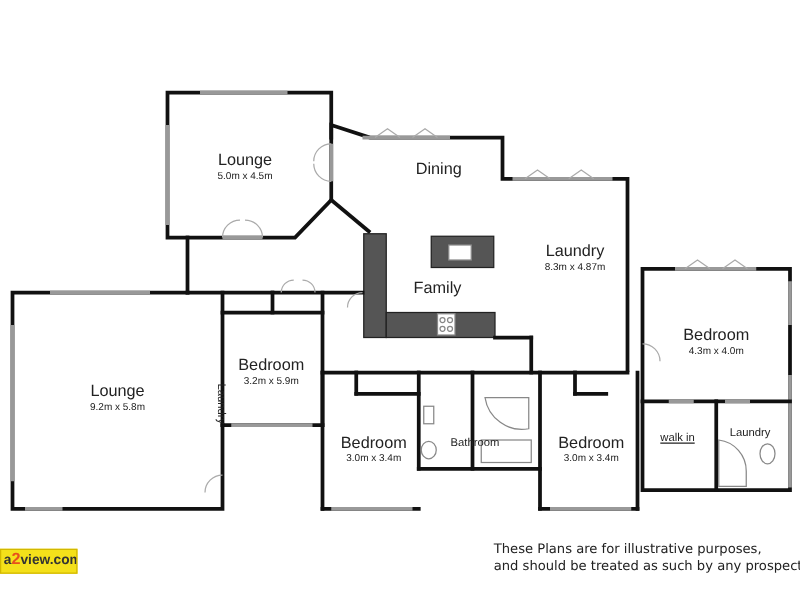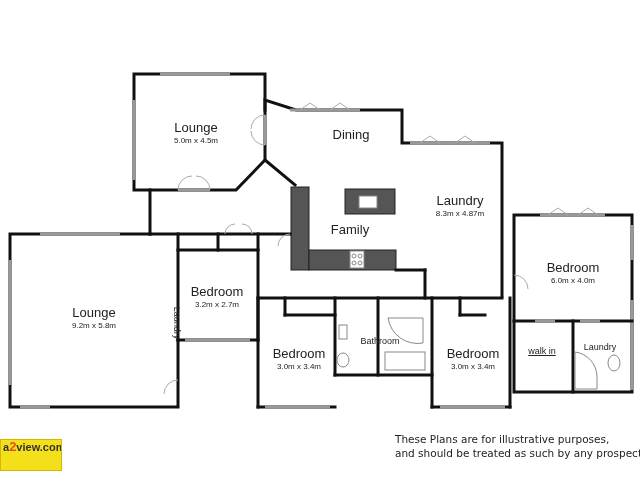--- a/index.html
+++ b/index.html
@@ -7,21 +7,21 @@
     #plan { position: absolute; left: 0; top: 0; width: 640px; height: 480px; }
     .wall { stroke: #111; stroke-width: 3; fill: none; stroke-linecap: square; }
     .win { stroke: #999; stroke-width: 3; fill: none; }
     .door { stroke: #aaa; stroke-width: 1; fill: none; }
     .bench { fill: #555; stroke: #222; stroke-width: 1; }
     .fix { fill: #fff; stroke: #888; stroke-width: 1; }
     .rlabel { position: absolute; color: #222; font-family: "Liberation Sans", sans-serif; text-align: center; transform: translateX(-50%); white-space: nowrap; }
     .rname { font-size: 13px; display: block; }
     .rdim { font-size: 8px; display: block; margin-top: 1px; }
     .laundry { position: absolute; left: 161px; top: 318px; font-family: "Liberation Sans", sans-serif; font-size: 9px; color: #222; transform: rotate(90deg); transform-origin: center; white-space: nowrap; }
-    .logo { position: absolute; left: 0; top: 439px; width: 62px; height: 32px; background: #f4e01a; border: 1px solid #d2b800; box-sizing: border-box; font-family: "Liberation Sans", sans-serif; font-weight: bold; font-size: 11px; line-height: 14px; padding-left: 2px; color: #333; white-space: nowrap; overflow: hidden; }
+    .logo { position: absolute; left: 0; top: 439px; width: 62px; height: 20px; background: #f4e01a; border: 1px solid #d2b800; box-sizing: border-box; font-family: "Liberation Sans", sans-serif; font-weight: bold; font-size: 11px; line-height: 14px; padding-left: 2px; color: #333; white-space: nowrap; overflow: hidden; }
     .logo .two { color: #e8501c; font-size: 13px; }
     .disclaimer { position: absolute; left: 395px; top: 432px; font-family: "DejaVu Sans", sans-serif; font-size: 10.5px; line-height: 14px; color: #222; white-space: nowrap; }
   </style>
 </head>
 <body>
 
 <svg id="plan" viewBox="0 0 640 480" xmlns="http://www.w3.org/2000/svg">
 
   <g>
     <polyline class="wall" points="134,74 265,74 265,160 236,190 134,190 134,74"></polyline>
@@ -126,36 +126,36 @@
   <span class="rname">Laundry</span>
   <span class="rdim">8.3m x 4.87m</span>
 </div>
 <div class="rlabel" style="left:94px; top:305px;">
   <span class="rname">Lounge</span>
   <span class="rdim">9.2m x 5.8m</span>
 </div>
 <div class="laundry">Laundry</div>
 <div class="rlabel" style="left:217px; top:284px;">
   <span class="rname">Bedroom</span>
-  <span class="rdim">3.2m x 2.7m</span>
+  <span class="rdim">3.2m x 5.9m</span>
 </div>
 <div class="rlabel" style="left:299px; top:346px;">
   <span class="rname">Bedroom</span>
   <span class="rdim">3.0m x 3.4m</span>
 </div>
-<div class="rlabel" style="left:380px; top:336px; font-size:9px;">
+<div class="rlabel" style="left:380px; top:349px; font-size:9px;">
   <span style="font-size:9px;">Bathroom</span>
 </div>
 <div class="rlabel" style="left:473px; top:346px;">
   <span class="rname">Bedroom</span>
   <span class="rdim">3.0m x 3.4m</span>
 </div>
 <div class="rlabel" style="left:573px; top:260px;">
   <span class="rname">Bedroom</span>
-  <span class="rdim">6.0m x 4.0m</span>
+  <span class="rdim">4.3m x 4.0m</span>
 </div>
 <div class="rlabel" style="left:542px; top:340px;text-decoration:underline;">
   <span style="font-size:9px;">walk in</span>
 </div>
 <div class="rlabel" style="left:600px; top:336px;">
   <span style="font-size:9px;">Laundry</span>
 </div>
 
 <div class="logo">
   <span>a</span><span class="two">2</span><span>view.com</span>

